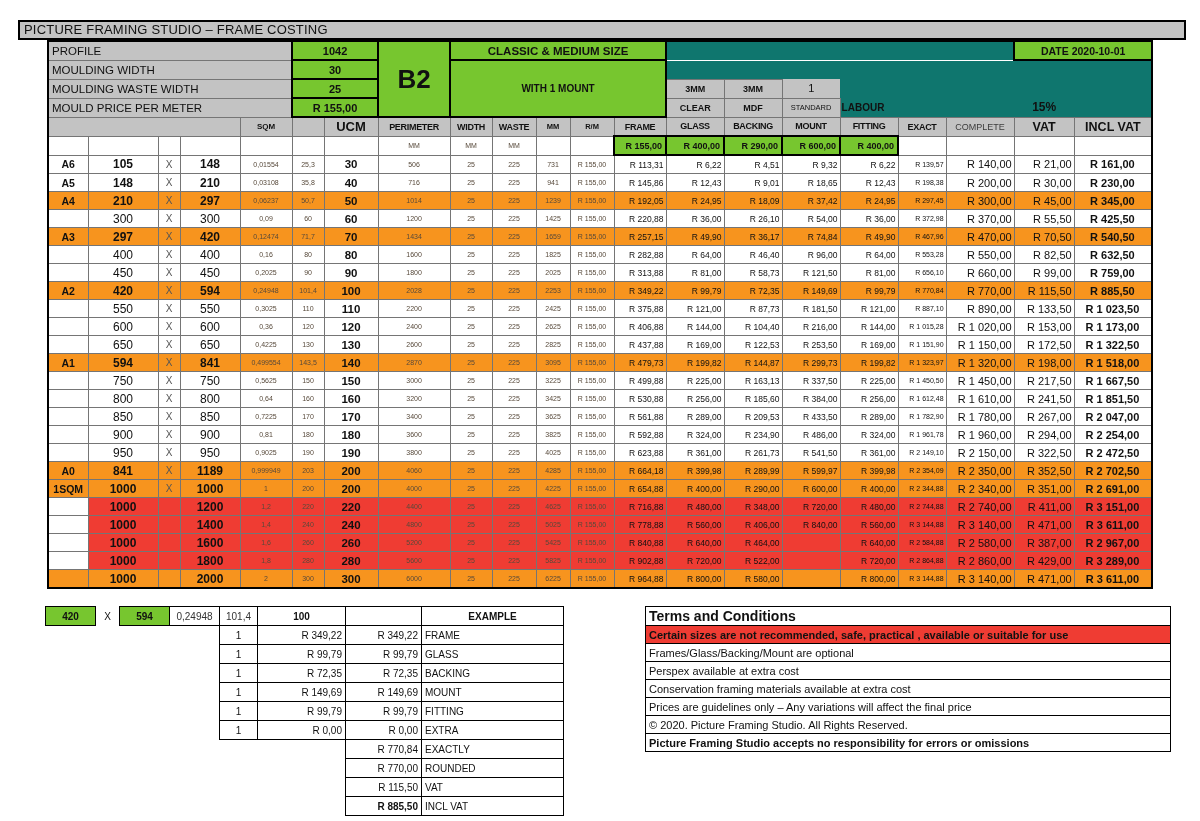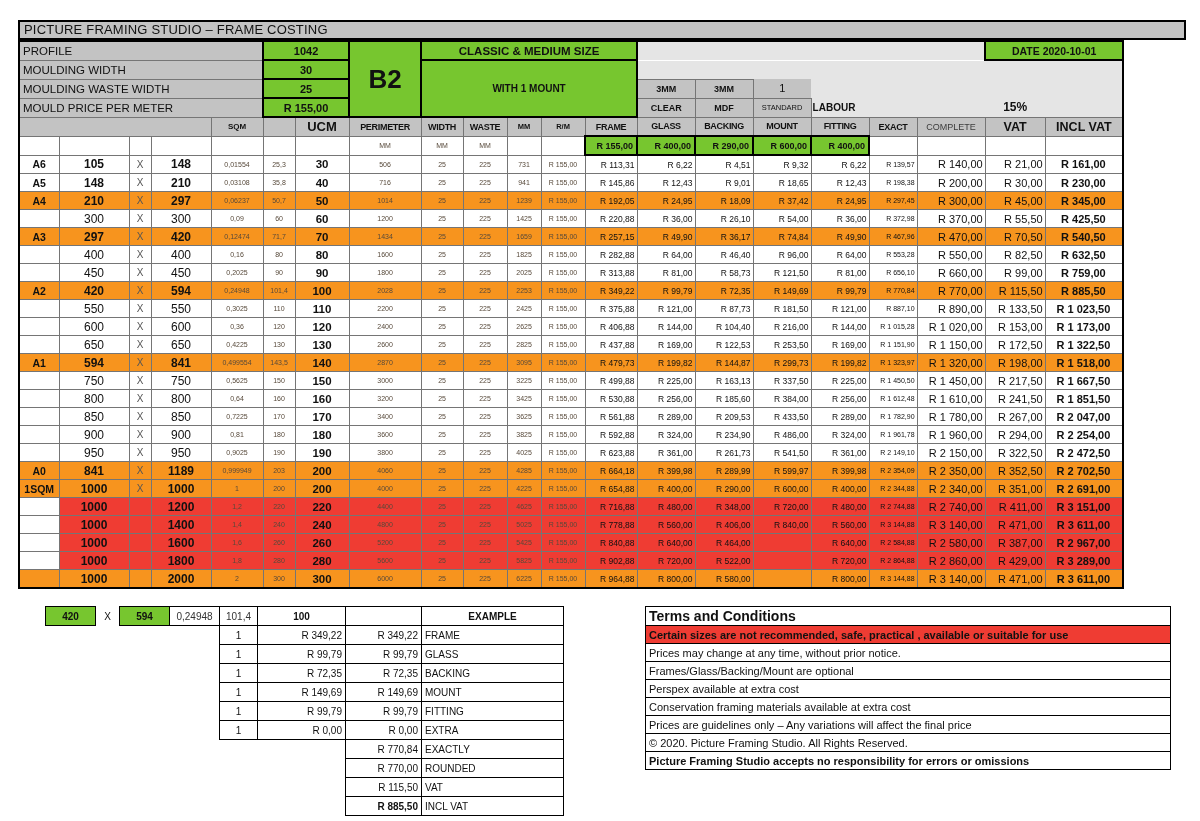--- a/index.html
+++ b/index.html
@@ -1,28 +1,28 @@
 <!DOCTYPE html>
 <html><head>
 <meta charset="utf-8">
 <style>
   html,body{margin:0;padding:0;}
   body{width:1200px;height:821px;position:relative;background:#fff;
        font-family:"Liberation Sans",sans-serif;color:#111;overflow:hidden;}
   .sheet{position:absolute;left:18px;top:20px;width:1168px;}
   .titlebar{border:2px solid #000;background:#c3c3c3;font-weight:normal;font-size:13px;
             height:16px;line-height:16px;padding:0 4px;letter-spacing:.2px;}
-  table.main{border-collapse:collapse;table-layout:fixed;width:972px;border:2px solid #000;background:#fff;}
+  table.main{border-collapse:collapse;table-layout:fixed;width:972px;border:2px solid #000;background:#fff;margin-left:29px;}
   table.main td{border:1px solid #757575;height:17px;padding:0 1px;text-align:center;
                 font-size:11px;overflow:hidden;white-space:nowrap;}
   .h18 td{height:17px}
   .hdr td{height:21px}
   .sub td{height:14px}
   .gray{background:#c3c3c3}
-  .plain{background:#e5e5e5;border:none !important}
+  .plain{background:#0f766e;border:none !important}
   .green{background:#77c62f;border:2px solid #000 !important}
   .hl{text-align:left !important;font-size:11.5px !important;padding:0 3px !important}
   .hv{font-weight:bold;font-size:12px}
   .b2cell{font-size:26px !important;font-weight:bold}
   .classcell{font-weight:bold;font-size:11.5px !important}
   .mountcell{font-weight:bold;font-size:10px !important}
   .datecell{font-weight:bold;font-size:10.5px !important}
   .spec{background:#c3c3c3;font-weight:bold;font-size:9px !important;border:1px solid #555}
   .spec-sm{font-weight:normal;font-size:7.5px !important}
   .onecell{background:#c3c3c3;border:none !important;font-size:11px !important}
@@ -829,23 +829,20 @@
   <tbody>
     <tr>
       <td class="t-title">Terms and Conditions</td>
     </tr>
   </tbody>
   <tbody>
       <tr>
         <td class="t-alert">Certain sizes are not recommended, safe, practical , available or suitable for use</td>
       </tr>
       <tr>
-        <td class="">Prices may change at any time, without prior notice.</td>
-      </tr>
-      <tr>
         <td class="">Frames/Glass/Backing/Mount are optional</td>
       </tr>
       <tr>
         <td class="">Perspex available at extra cost</td>
       </tr>
       <tr>
         <td class="">Conservation framing  materials available at extra cost</td>
       </tr>
       <tr>
         <td class="">Prices are guidelines only – Any variations will affect the final price</td>

